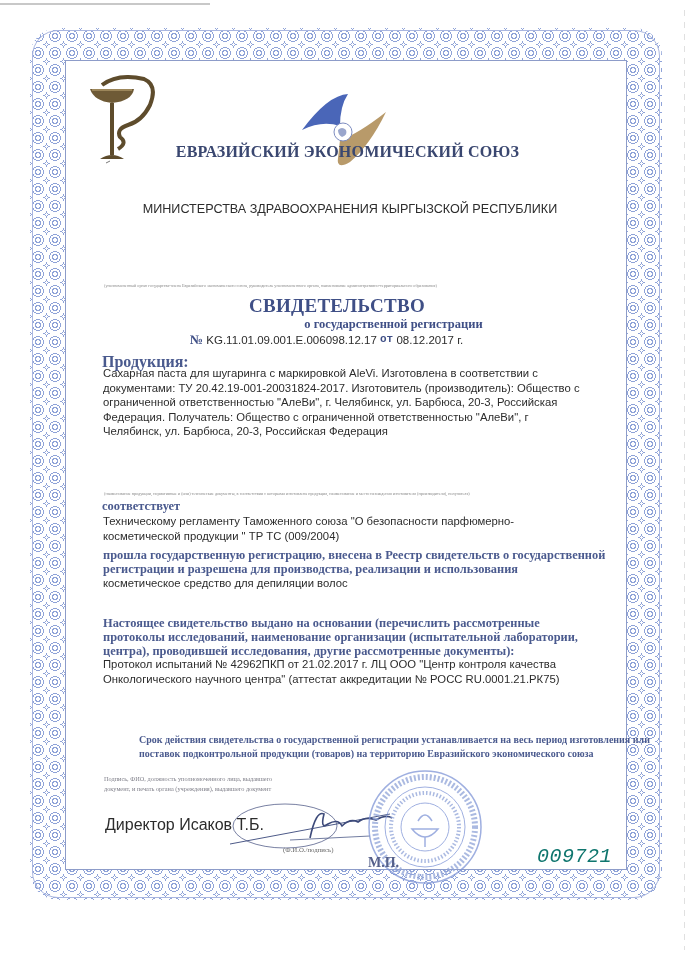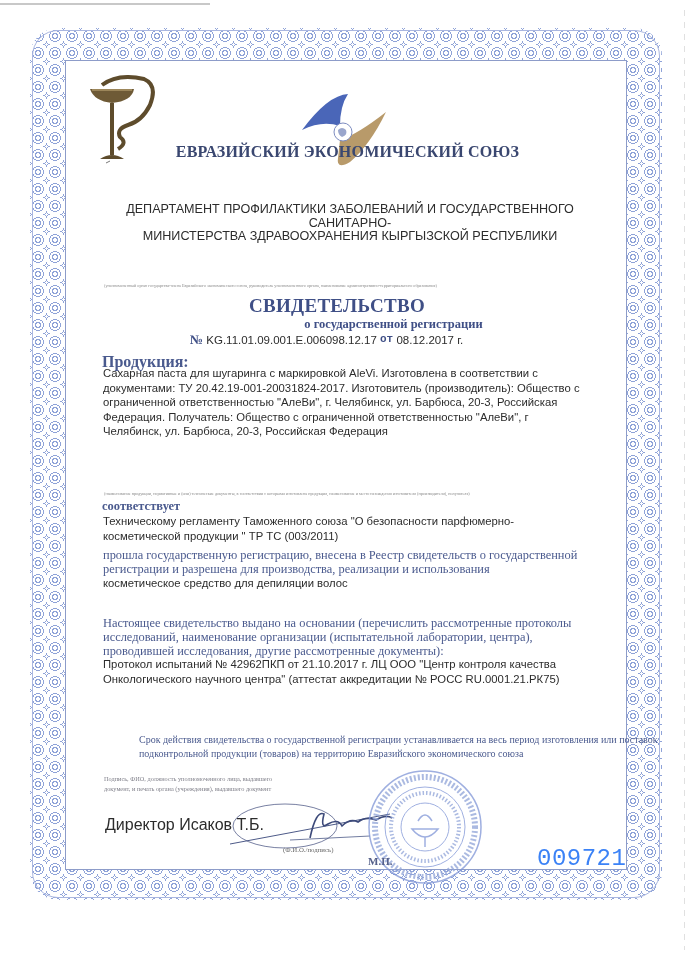--- a/index.html
+++ b/index.html
@@ -57,33 +57,33 @@
     .cert-num-row .ot { font-family: Liberation Mono, monospace; font-weight: bold; color: #3f4f86; font-size: 11px; vertical-align: 2px; }
 
     .section-label {
       position: absolute; left: 102px; font-family: "Liberation Serif", serif; font-weight: bold;
       font-size: 16px; color: #4a5a8e;
     }
     .body-text {
       position: absolute; left: 103px; width: 480px; font-size: 11.3px; line-height: 14.6px; color: #2c2c2c;
     }
     .bold-blue {
-      position: absolute; left: 103px; width: 525px; font-family: "Liberation Serif", serif; font-weight: normal;
+      position: absolute; left: 103px; width: 525px; font-family: "Liberation Serif", serif; font-weight: bold;
       font-size: 12.4px; line-height: 14px; color: #4a5a8e;
     }
     .sign-note {
       position: absolute; left: 104px; top: 774px; width: 190px; font-family: "Liberation Serif", serif;
       font-size: 6.3px; line-height: 9.6px; color: #7e7e88;
     }
     .director { position: absolute; left: 105px; top: 816px; font-size: 16px; color: #2c2c2c; }
     .fio-caption { position: absolute; left: 283px; top: 846px; font-family: "Liberation Serif", serif; font-size: 6.8px; color: #666; }
-    .mp { position: absolute; left: 368px; top: 855px; font-family: "Liberation Serif", serif; font-weight: bold; font-size: 11px; color: #55608a; }
+    .mp { position: absolute; left: 368px; top: 855px; font-family: "Liberation Serif", serif; font-weight: bold; font-size: 14px; color: #55608a; }
     .serial {
       position: absolute; left: 537px; top: 845px; font-family: "Liberation Mono", monospace;
-      font-size: 24px; color: #3b82f6; letter-spacing: 0.5px;
+      font-size: 20px; color: #0f766e; letter-spacing: 0.5px; font-style: italic;
     }
     .signature { position: absolute; left: 220px; top: 800px; width: 200px; height: 50px; }
     .stamp { position: absolute; left: 360px; top: 765px; width: 130px; height: 130px; opacity: 0.75; }
   </style>
 </head>
 <body>
 
 <div class="scan-top"></div>
 <div class="scan-right"></div>
 
@@ -102,47 +102,46 @@
 <svg class="eaeu-logo" viewBox="0 0 90 85">
   <path d="M2 40 Q28 5 48 4 Q40 16 40 36 Q22 30 2 40 Z" fill="#4a66b8"></path>
   <path d="M40 50 Q58 44 86 22 Q70 55 50 72 Q36 80 38 68 Z" fill="#b89a6a"></path>
   <circle cx="43" cy="42" r="9" fill="#ffffff" stroke="#7d8cc0" stroke-width="1"></circle>
   <path d="M38 40 Q42 36 46 40 Q48 45 42 47 Q38 45 38 40 Z" fill="#9aa6cc"></path>
 </svg>
 
 <div class="union-title">ЕВРАЗИЙСКИЙ ЭКОНОМИЧЕСКИЙ СОЮЗ</div>
 
 <div class="dept">
-  <div>ДЕПАРТАМЕНТ ПРОФИЛАКТИКИ ЗАБОЛЕВАНИЙ И ГОСУДАРСТВЕННОГО САНИТАРНО-</div>
   <div>МИНИСТЕРСТВА ЗДРАВООХРАНЕНИЯ КЫРГЫЗСКОЙ РЕСПУБЛИКИ</div>
 </div>
 
 <div class="tiny-line" style="top:282px;">(уполномоченный орган государства-члена Евразийского экономического союза, руководитель уполномоченного органа, наименование административно-территориального образования)</div>
 
 <div class="cert-title">СВИДЕТЕЛЬСТВО</div>
 <div class="cert-sub">о государственной регистрации</div>
 <div class="cert-num-row">
   <span class="lbl">№</span>
   <span>KG.11.01.09.001.Е.006098.12.17</span>
   <span class="ot">от</span>
   <span>08.12.2017 г.</span>
 </div>
 
 <div class="section-label" style="top:353px;">Продукция:</div>
 <div class="body-text" style="top:366px;">Сахарная паста для шугаринга с маркировкой AleVi. Изготовлена в соответствии с документами: ТУ 20.42.19-001-20031824-2017. Изготовитель (производитель): Общество с ограниченной ответственностью "АлеВи", г. Челябинск, ул. Барбюса, 20-3, Российская Федерация.  Получатель: Общество с ограниченной ответственностью "АлеВи", г Челябинск, ул. Барбюса, 20-3, Российская Федерация</div>
 
 <div class="tiny-line" style="top:490px;">(наименование продукции, нормативные и (или) технические документы, в соответствии с которыми изготовлена продукция, наименование и место нахождения изготовителя (производителя), получателя)</div>
 <div class="section-label" style="top:499px; font-size:12.5px;">соответствует</div>
-<div class="body-text" style="top:514px; width:430px;">Техническому регламенту Таможенного союза "О безопасности парфюмерно-косметической продукции " ТР ТС (003/2011)</div>
+<div class="body-text" style="top:514px; width:430px;">Техническому регламенту Таможенного союза "О безопасности парфюмерно-косметической продукции " ТР ТС (009/2004)</div>
 
 <div class="bold-blue" style="top:548px;">прошла государственную регистрацию, внесена в Реестр свидетельств о государственной регистрации и разрешена для производства, реализации и использования</div>
 <div class="body-text" style="top:576px;">косметическое средство для депиляции волос</div>
 
 <div class="bold-blue" style="top:616px; width:500px;">Настоящее свидетельство выдано на основании (перечислить рассмотренные протоколы исследований, наименование организации (испытательной лаборатории, центра), проводившей исследования, другие рассмотренные документы):</div>
-<div class="body-text" style="top:657px; width:470px;">Протокол испытаний № 42962ПКП от 21.10.2017 г. ЛЦ ООО "Центр контроля качества Онкологического научного центра" (аттестат аккредитации № РОСС RU.0001.21.РК75)</div>
+<div class="body-text" style="top:657px; width:470px;">Протокол испытаний № 42962ПКП от 21.02.2017 г. ЛЦ ООО "Центр контроля качества Онкологического научного центра" (аттестат аккредитации № РОСС RU.0001.21.РК75)</div>
 
 <div class="bold-blue" style="top:733px; font-size:10px;margin-left:36px;">Срок действия свидетельства о государственной регистрации устанавливается на весь период изготовления или поставок подконтрольной продукции (товаров) на территорию Евразийского экономического союза</div>
 
 <div class="sign-note">Подпись, ФИО, должность уполномоченного лица, выдавшего документ, и печать органа (учреждения), выдавшего документ</div>
 <div class="director">Директор Исаков Т.Б.</div>
 
 <svg class="signature" viewBox="0 0 200 50">
   <ellipse cx="65" cy="26" rx="52" ry="22" fill="none" stroke="#55608a" stroke-width="0.8"></ellipse>
   <path d="M10 44 L170 14" stroke="#4d5a88" stroke-width="1"></path>
   <path d="M90 38 Q96 10 104 14 Q100 30 108 24 Q118 18 122 26 Q130 18 138 22 Q146 16 156 20 Q166 14 172 18" stroke="#3d4a7a" stroke-width="1.6" fill="none"></path>

